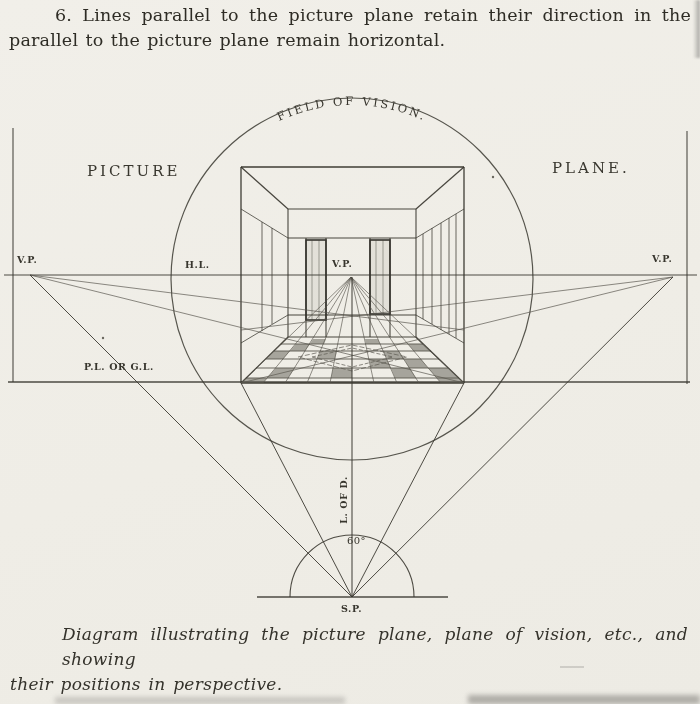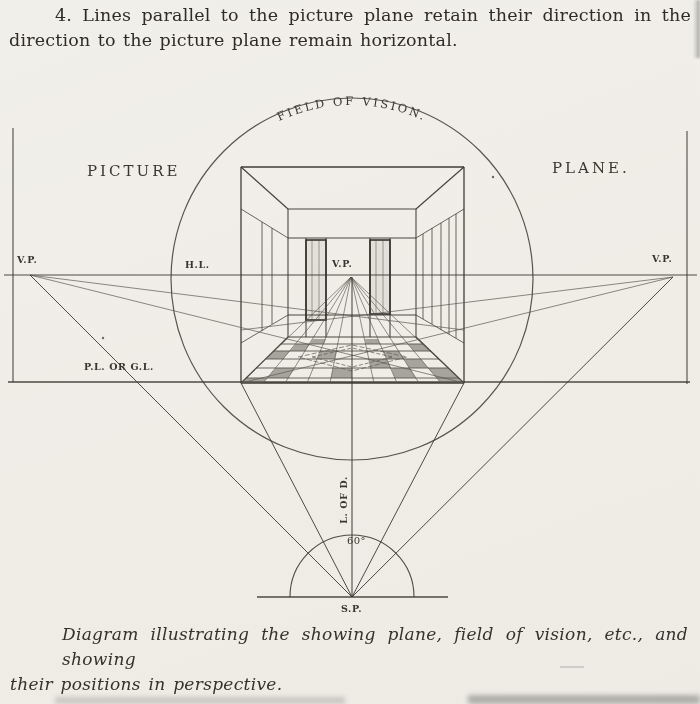--- a/index.html
+++ b/index.html
@@ -32,22 +32,22 @@
   .edge-bottom1{position:absolute;left:55px;bottom:0;width:290px;height:7px;background:#a9a7a2;filter:blur(2.5px);opacity:.55;}
   .edge-bottom2{position:absolute;left:468px;bottom:0;width:232px;height:9px;background:#8f8d88;filter:blur(2.5px);opacity:.65;}
   .stray-dash{position:absolute;left:560px;top:666px;width:24px;height:2px;background:#8a8883;opacity:.3;filter:blur(.7px);}
 </style>
 </head>
 <body>
 
 <div class="page">
 
   <div class="para">
-    <div class="pline just indent">4. Lines parallel to the picture plane retain their direction in the</div>
-    <div class="pline">direction to the picture plane remain horizontal.</div>
+    <div class="pline just indent">6. Lines parallel to the picture plane retain their direction in the</div>
+    <div class="pline">parallel to the picture plane remain horizontal.</div>
   </div>
 
   <svg width="700" height="704" viewBox="0 0 700 704">
     <defs>
       <path id="fovArc" d="M 229,156 A 174,174 0 0 1 475,156" fill="none"></path>
     </defs>
 
     <circle cx="352" cy="279" r="181" fill="none" stroke="#3b3931" stroke-width="1.2" stroke-opacity=".85"></circle>
 
     <g stroke="#3b3931" stroke-width="1.1" stroke-opacity=".9">
@@ -182,21 +182,21 @@
     <text class="lbl-small" x="185" y="268">H.L.</text>
     <text class="lbl-small" x="332" y="267">V.P.</text>
     <text class="lbl-small" x="652" y="262">V.P.</text>
     <text class="lbl-small" x="84" y="370">P.L. OR G.L.</text>
     <text class="lbl-small" x="347" y="500" text-anchor="middle" transform="rotate(-90 347 500)">L. OF D.</text>
     <text class="lbl-mid" x="347" y="544">60°</text>
     <text class="lbl-small" x="341" y="612">S.P.</text>
   </svg>
 
   <div class="caption">
-    <div class="pline just cap-indent">Diagram illustrating the showing plane, field of vision, etc., and showing</div>
+    <div class="pline just cap-indent">Diagram illustrating the picture plane, plane of vision, etc., and showing</div>
     <div class="pline">their positions in perspective.</div>
   </div>
 
   <div class="edge-right"></div>
   <div class="edge-bottom1"></div>
   <div class="edge-bottom2"></div>
   <div class="stray-dash"></div>
 </div>
 
 </body></html>

